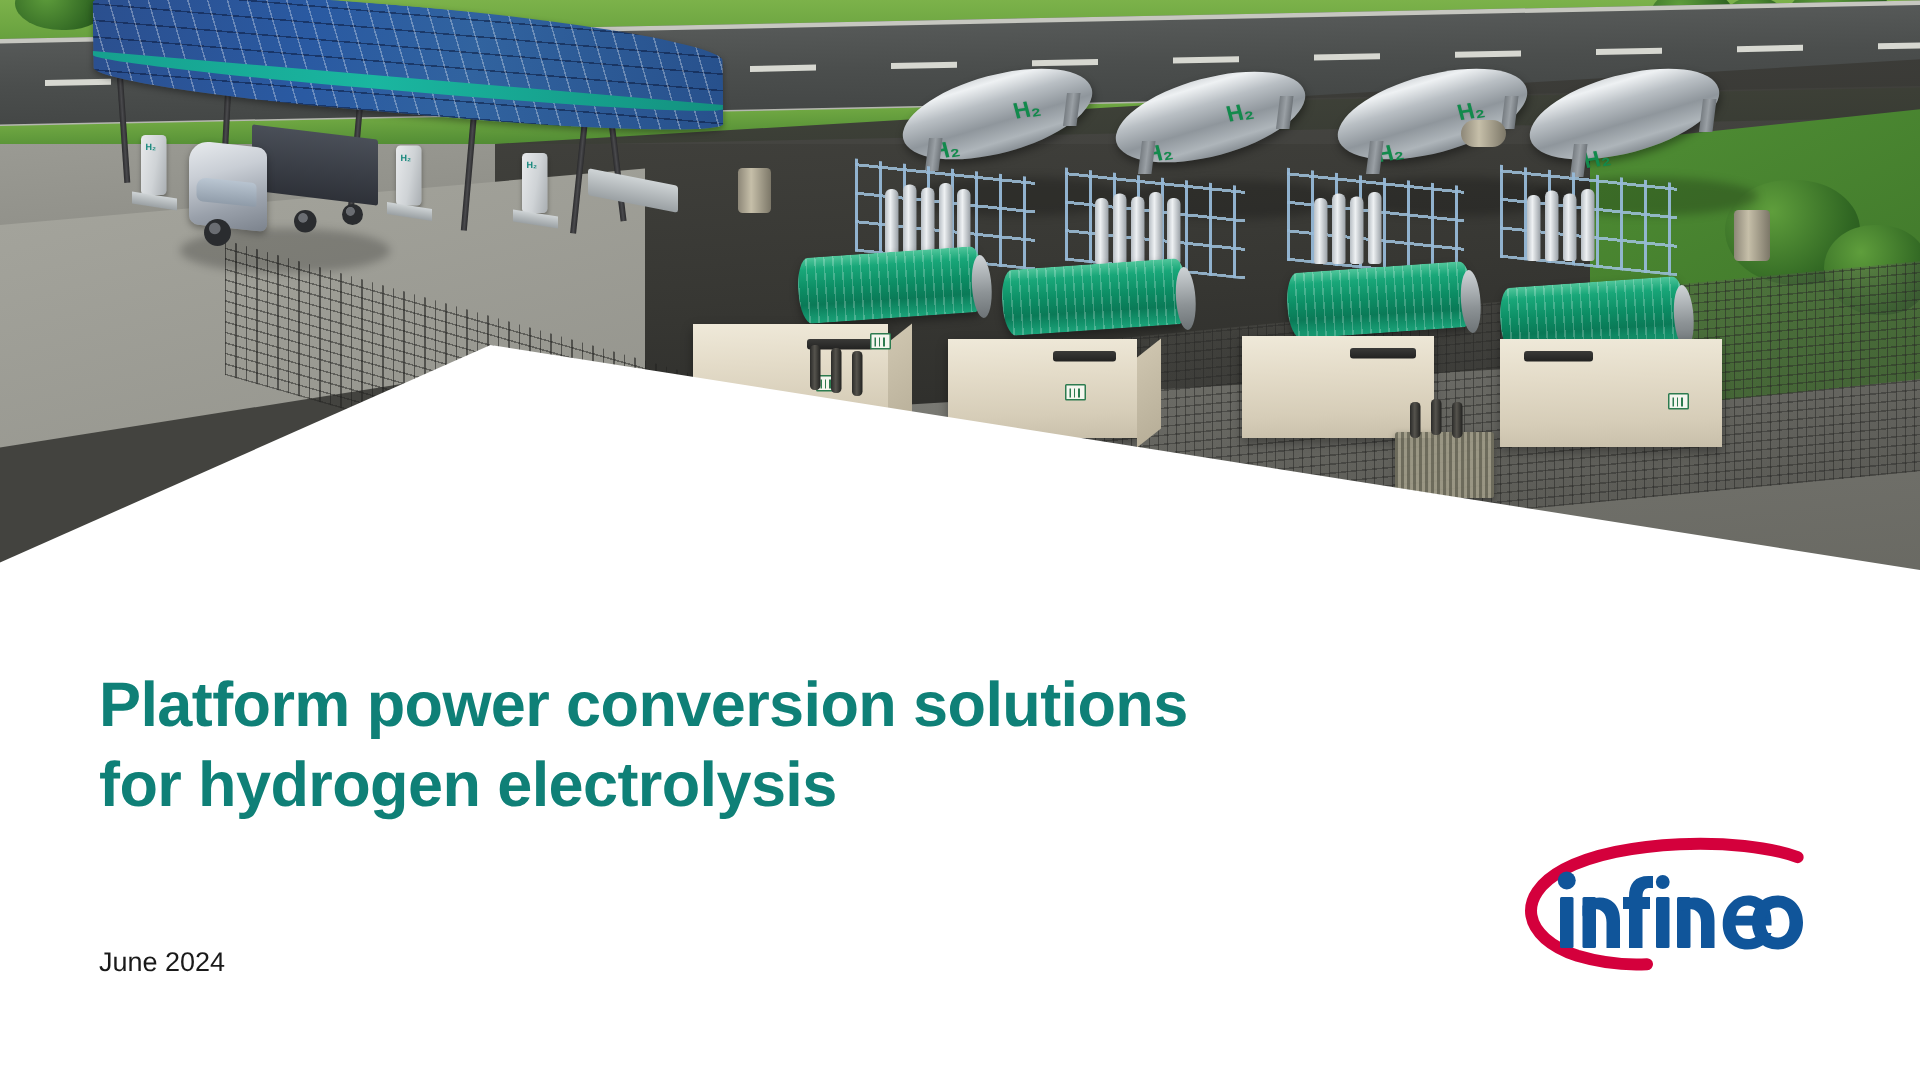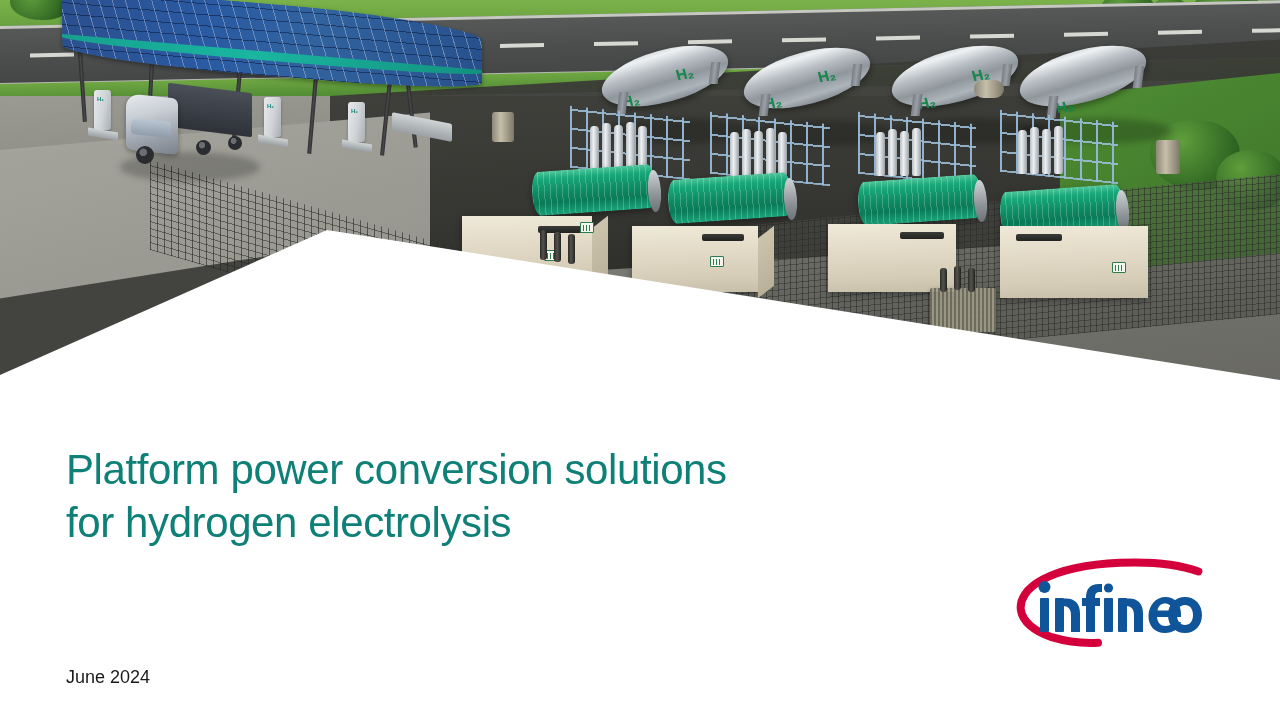--- a/index.html
+++ b/index.html
@@ -252,30 +252,29 @@
   }
   .white-base {
     position:absolute; left:0; top:428px; width:1280px; height:292px;
     background:#ffffff; z-index:5;
   }
 
   
   .title {
     position:absolute; left:66px; top:443px; z-index:8;
     color:#0f8077;
-    font-size:42px; font-weight:normal; line-height:53px;
+    font-size:42px; font-weight:bold; line-height:53px;
     letter-spacing:-0.4px;
     font-family:"Liberation Sans", sans-serif;
     white-space:pre-line;
   }
   .date {
     position:absolute; left:66px; top:631px; z-index:8;
     color:#1a1a1a; font-size:18px; font-weight:normal;
     font-family:"Liberation Sans", sans-serif;
-    margin-top:36px;
   }
   .footer-public {
     position:absolute; left:0; top:691px; width:1280px; z-index:8;
     text-align:center; color:#3d3d3d; font-size:10px;
     font-family:"Liberation Sans", sans-serif;
   }
   .logo {
     position:absolute; left:1012px; top:558px; width:200px; height:92px; z-index:8;
   }
   .logo svg { display:block; width:200px; height:92px; }

